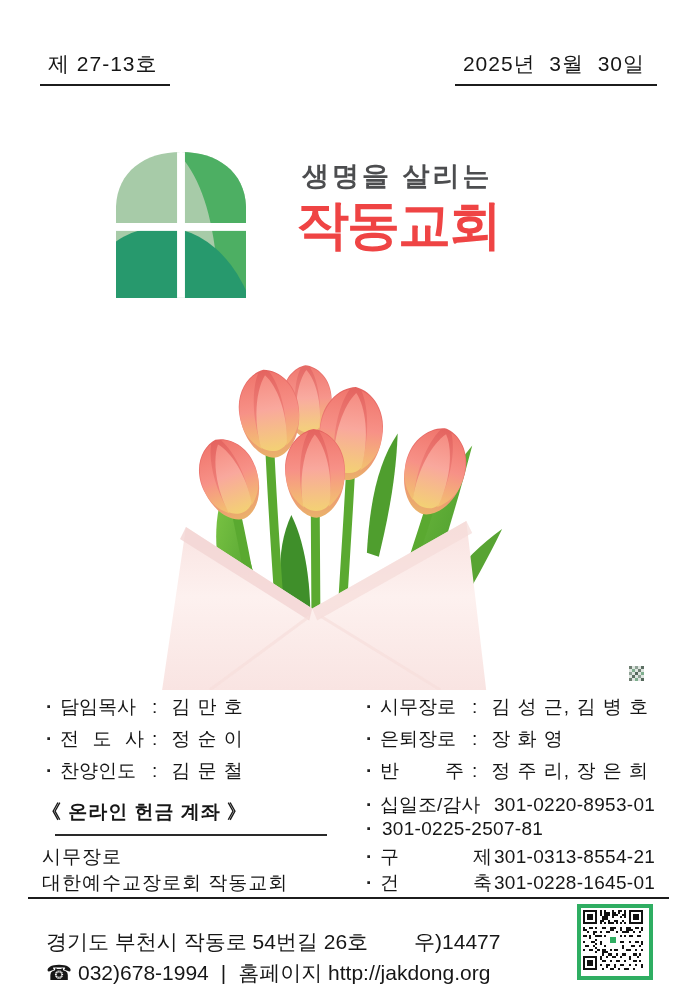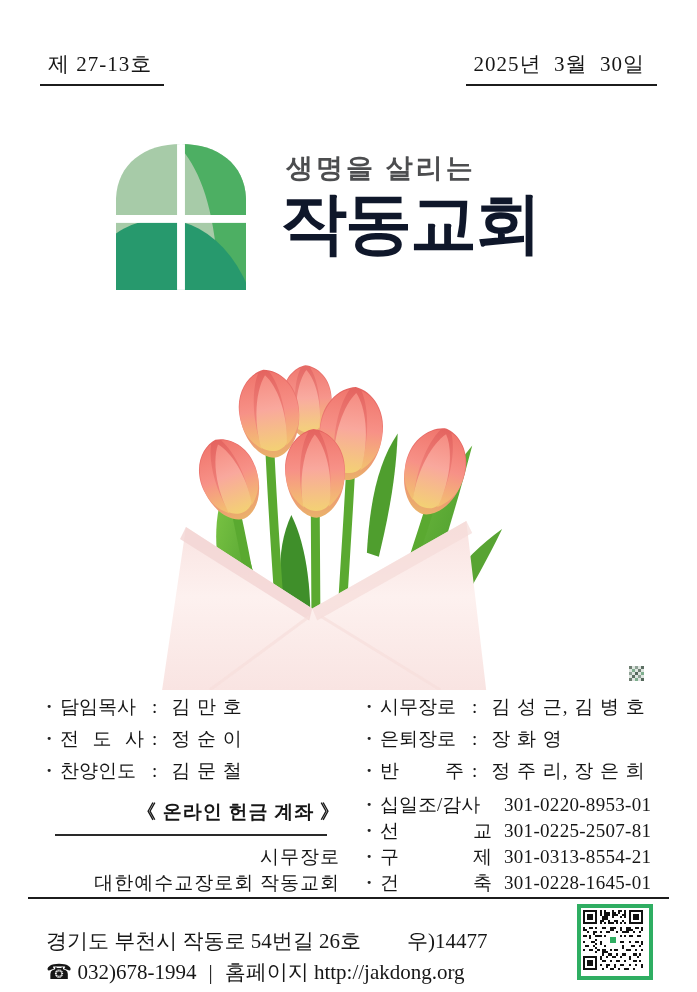--- a/index.html
+++ b/index.html
@@ -1,51 +1,51 @@
 <!DOCTYPE html>
 <html><head>
 <meta charset="utf-8">
 <style>
   html,body{margin:0;padding:0;background:#e8e8e8;}
   .page{position:relative;width:697px;height:992px;margin:0 auto;background:#ffffff;overflow:hidden;
-        font-family:Liberation Serif, serif;color:#161616;}
+        font-family:Liberation Sans, sans-serif;color:#161616;}
   
   .header{position:absolute;top:50px;left:40px;right:40px;display:flex;justify-content:space-between;
           font-size:21px;letter-spacing:1px;}
   .header .u{border-bottom:2px solid #1c1c1c;padding:0 12px 6px 8px;white-space:pre;}
   
-  .logo-row{position:absolute;top:140px;left:112px;display:flex;align-items:flex-start;gap:30px;}
+  .logo-row{position:absolute;top:148px;left:112px;display:flex;align-items:flex-start;gap:46px;}
   .logo-window{width:138px;height:150px;display:block;}
   .logo-text{display:flex;flex-direction:column;}
   .tagline{font-size:27px;font-weight:bold;color:#4c4d4f;letter-spacing:3px;margin:10px 0 4px 6px;white-space:pre;}
-  .church-name{font-size:67px;font-weight:800;color:#0f172a;letter-spacing:-2px;line-height:1.0;white-space:pre;}
+  .church-name{font-size:53px;font-weight:800;color:#ef4444;letter-spacing:-2px;line-height:1.0;white-space:pre;}
   
   .hero{position:absolute;top:352px;left:149px;width:400px;height:338px;}
   .mini-qr{position:absolute;top:666px;left:629px;width:15px;height:15px;}
   
   .staff{position:absolute;top:694px;left:0;right:0;font-size:19px;}
   .staff-col{position:absolute;top:0;}
   .staff-col.left{left:46px;width:310px;}
   .staff-col.right{left:366px;width:320px;}
   .staff-row{display:flex;align-items:baseline;height:32px;white-space:pre;}
   .bullet{width:14px;color:#222;font-weight:bold;}
   .slabel{display:inline-block;width:84px;text-align:justify;text-align-last:justify;}
   .colon{margin:0 14px 0 8px;}
   .sname{letter-spacing:1px;}
   
-  .donation{position:absolute;top:799px;left:42px;width:298px;text-align:right;font-size:19px;}
+  .donation{position:absolute;top:799px;left:42px;width:298px;text-align:left;font-size:19px;}
   .don-heading{font-weight:bold;letter-spacing:1px;white-space:pre;}
   .don-line{border:0;border-top:2px solid #2a2a2a;width:272px;margin:9px auto 8px auto;}
   .don-bank{margin-top:2px;letter-spacing:1px;}
   .don-holder{letter-spacing:1px;white-space:pre;}
   
   .accounts{position:absolute;top:792px;left:366px;width:320px;font-size:19px;}
   .acct-row{display:flex;align-items:baseline;height:26px;white-space:pre;}
   .alabel{display:inline-block;width:112px;text-align:justify;text-align-last:justify;}
-  .anum{margin-left:12px;letter-spacing:0.3px;}
+  .anum{margin-left:2px;letter-spacing:0.3px;}
   
   .footer-rule{position:absolute;top:897px;left:28px;right:28px;border-top:2px solid #1c1c1c;}
   .footer{position:absolute;top:926px;left:46px;font-size:21px;line-height:31px;text-align:right;}
   .f-line{display:flex;white-space:pre;}
   .f-addr{margin-right:46px;}
   .f-sep{margin:0 12px;}
   .qr-box{position:absolute;top:904px;left:577px;width:64px;height:64px;border:4px solid #2fae62;
           background:#fff;padding:2px;}
   .qr-box svg{display:block;width:60px;height:60px;shape-rendering:crispEdges;}
 </style>
@@ -210,21 +210,20 @@
   </div>
 
   <div class="accounts">
     <div class="acct-row">
       <span class="bullet">·</span>
       <span class="alabel">십일조/감사</span>
       <span class="anum">301-0220-8953-01</span>
     </div>
     <div class="acct-row">
       <span class="bullet">·</span>
-      <span class="alabel">선 교</span>
       <span class="anum">301-0225-2507-81</span>
     </div>
     <div class="acct-row">
       <span class="bullet">·</span>
       <span class="alabel">구 제</span>
       <span class="anum">301-0313-8554-21</span>
     </div>
     <div class="acct-row">
       <span class="bullet">·</span>
       <span class="alabel">건 축</span>

